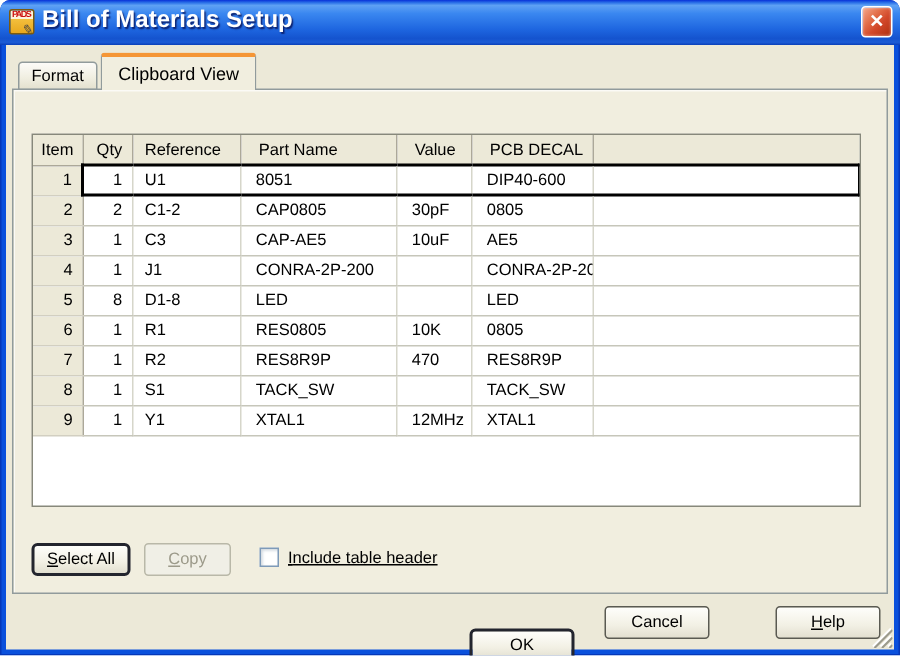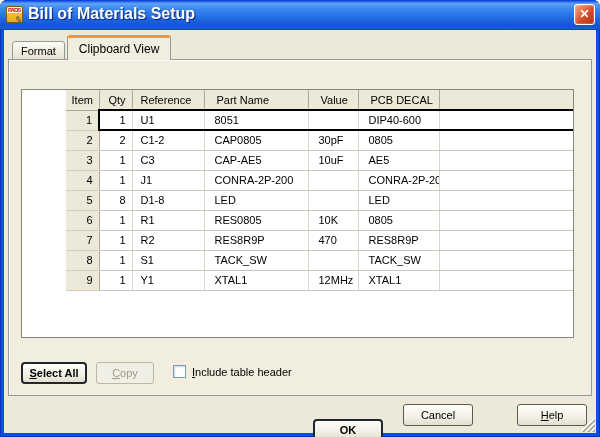--- a/index.html
+++ b/index.html
@@ -57,21 +57,21 @@
   
   .panel {
     position:absolute; left:4px; top:29px; width:584px; height:337px; z-index:1;
     background:#F1EEDF; border:1px solid #919B9C;
     box-shadow: inset 1px 1px 0 rgba(255,255,255,.7);
   }
 
   
   .table-box {
     position:absolute; left:12px; top:29px; width:553px; height:249px;
-    background:#fff; border:1px solid #87887B; overflow:hidden;padding-left:44px;
+    background:#fff; border:1px solid #87887B; overflow:hidden;
   }
   table { border-collapse:collapse; table-layout:fixed; width:551px; }
   th, td { height:20px; font-weight:400; white-space:nowrap; overflow:hidden; }
   thead th {
     background:#ECE9D8; text-align:left; padding-left:12px;
     border-right:1px solid #ACA899; border-bottom:1px solid #ACA899;
   }
   thead th.c-item { text-align:center; padding-left:0; }
   thead th.c-qty  { text-align:right; padding:0 6px 0 0; }
   thead th.c-ref  { padding-left:8px; }
@@ -88,30 +88,30 @@
   tr.selected td:nth-child(2) { border-left:2px solid #000; }
   tr.selected td.fill { border-right:2px solid #000; }
 
   
   .btn {
     position:absolute; height:22px; border-radius:3px; text-align:center;
     background:linear-gradient(180deg,#FEFEFB 0%,#F2F0E4 60%,#E2DFD0 100%);
     border:1px solid #5A5A52; font-size:11px; line-height:20px;
     font-family:"Liberation Sans",sans-serif; cursor:default;
   }
-  .btn.default { border:2px solid #23252E; line-height:18px; border-radius:4px;font-weight:bold; }
+  .btn.default { border:2px solid #23252E; line-height:18px; border-radius:4px; }
   .btn.disabled {
     background:#F0EFE6; border:1px solid #B9B8A8; color:#9C9A8A;
   }
   .mn { text-decoration:underline; }
 
   .btn-select-all { left:12px; top:302px; width:66px; }
   .btn-copy      { left:87px; top:302px; width:58px; }
 
-  .chk-row { position:absolute; left:164px; top:305px; display:flex; align-items:center; gap:6px; }
+  .chk-row { position:absolute; left:164px; top:305px; display:flex; align-items:center; gap:6px;text-decoration:underline; }
   .chk-box {
     width:13px; height:13px; background:#fff; border:1px solid #7E9AB8;
     box-shadow: inset 1px 1px 2px rgba(60,90,120,.25);
   }
 
   .btn-ok     { left:309px; top:374px; width:70px;margin-top:15px; }
   .btn-cancel { left:399px; top:374px; width:70px; }
   .btn-help   { left:493px; top:374px; width:70px;margin-left:20px; }
 
   .grip { position:absolute; right:1px; bottom:1px; width:15px; height:15px; }

